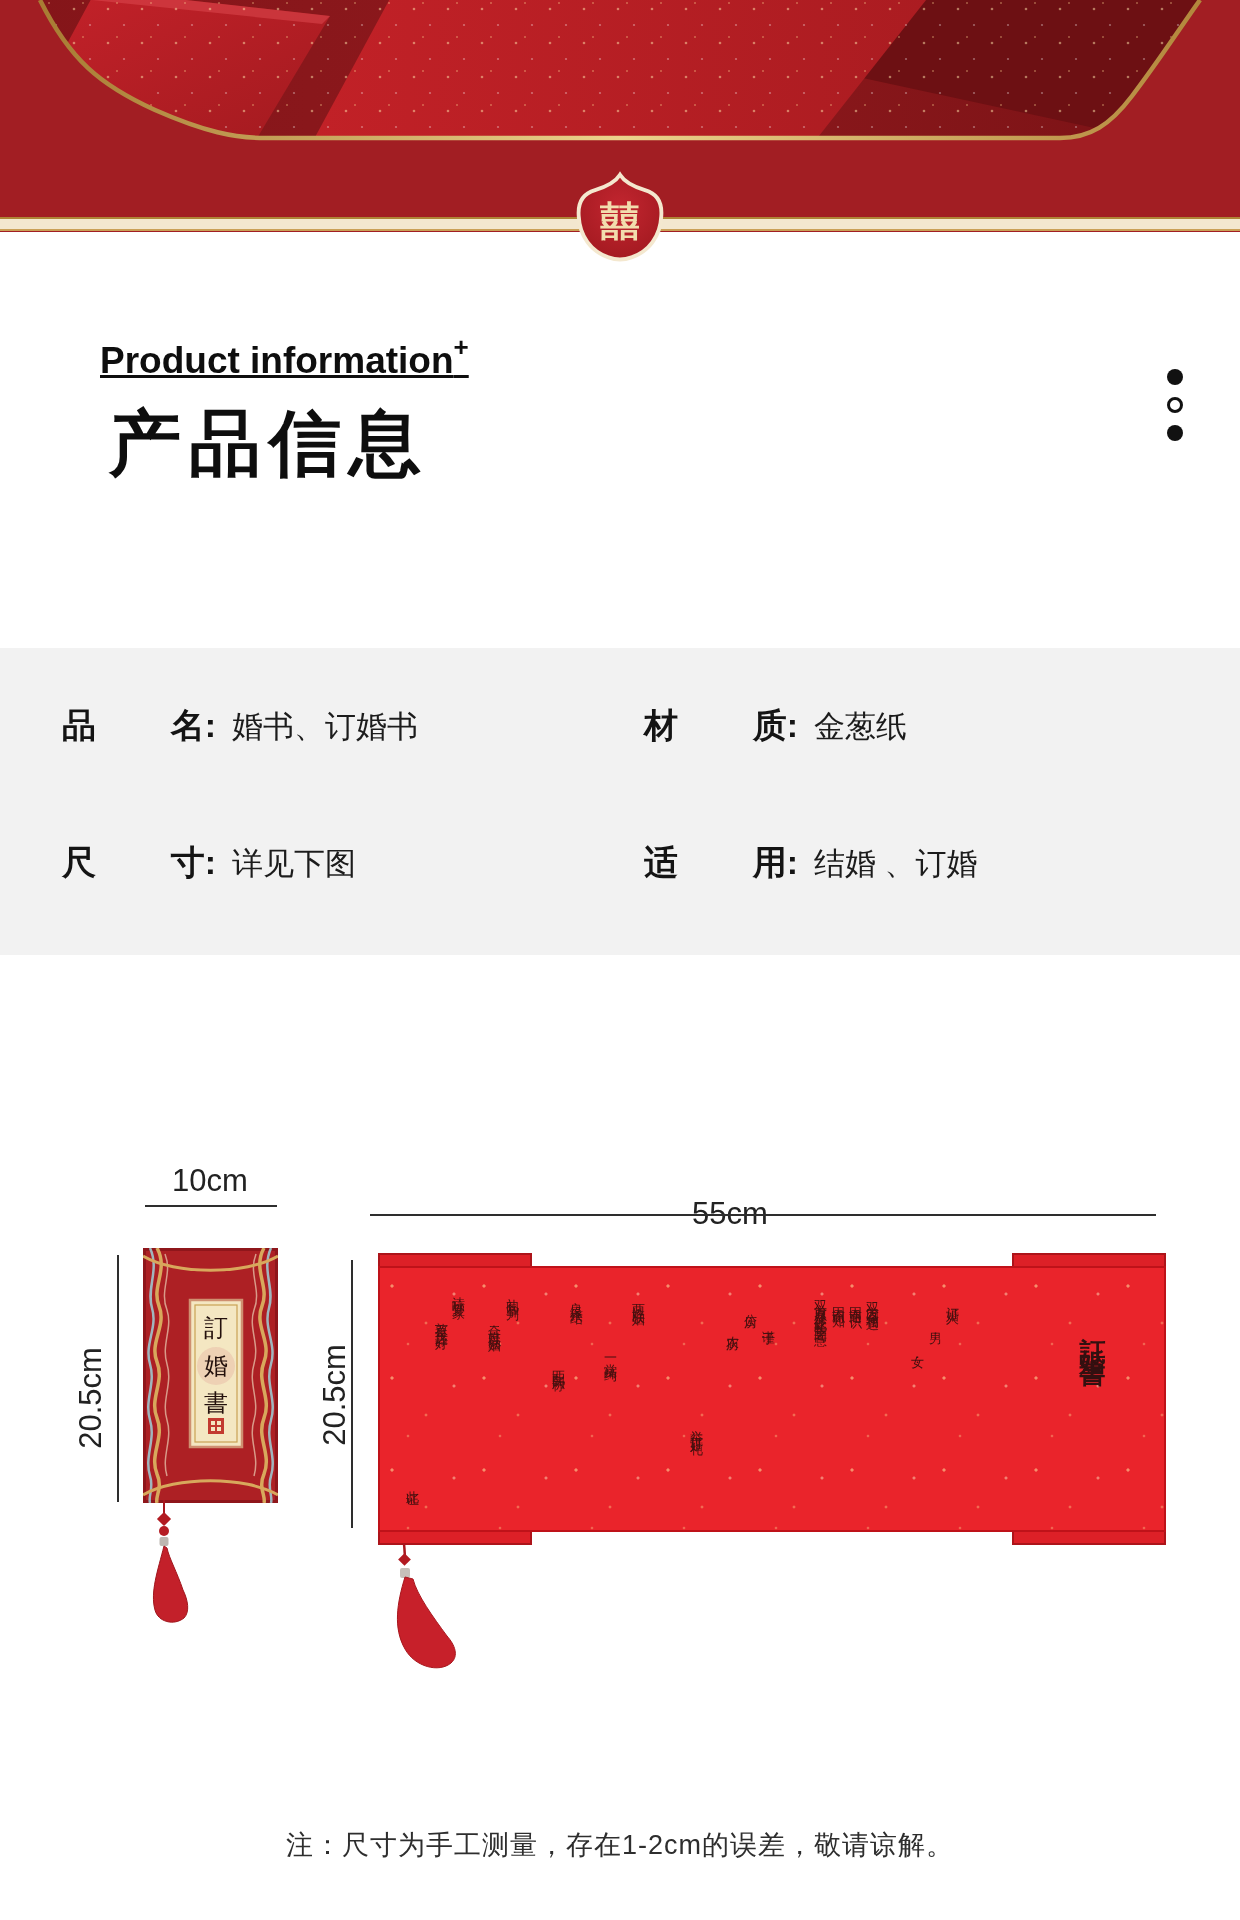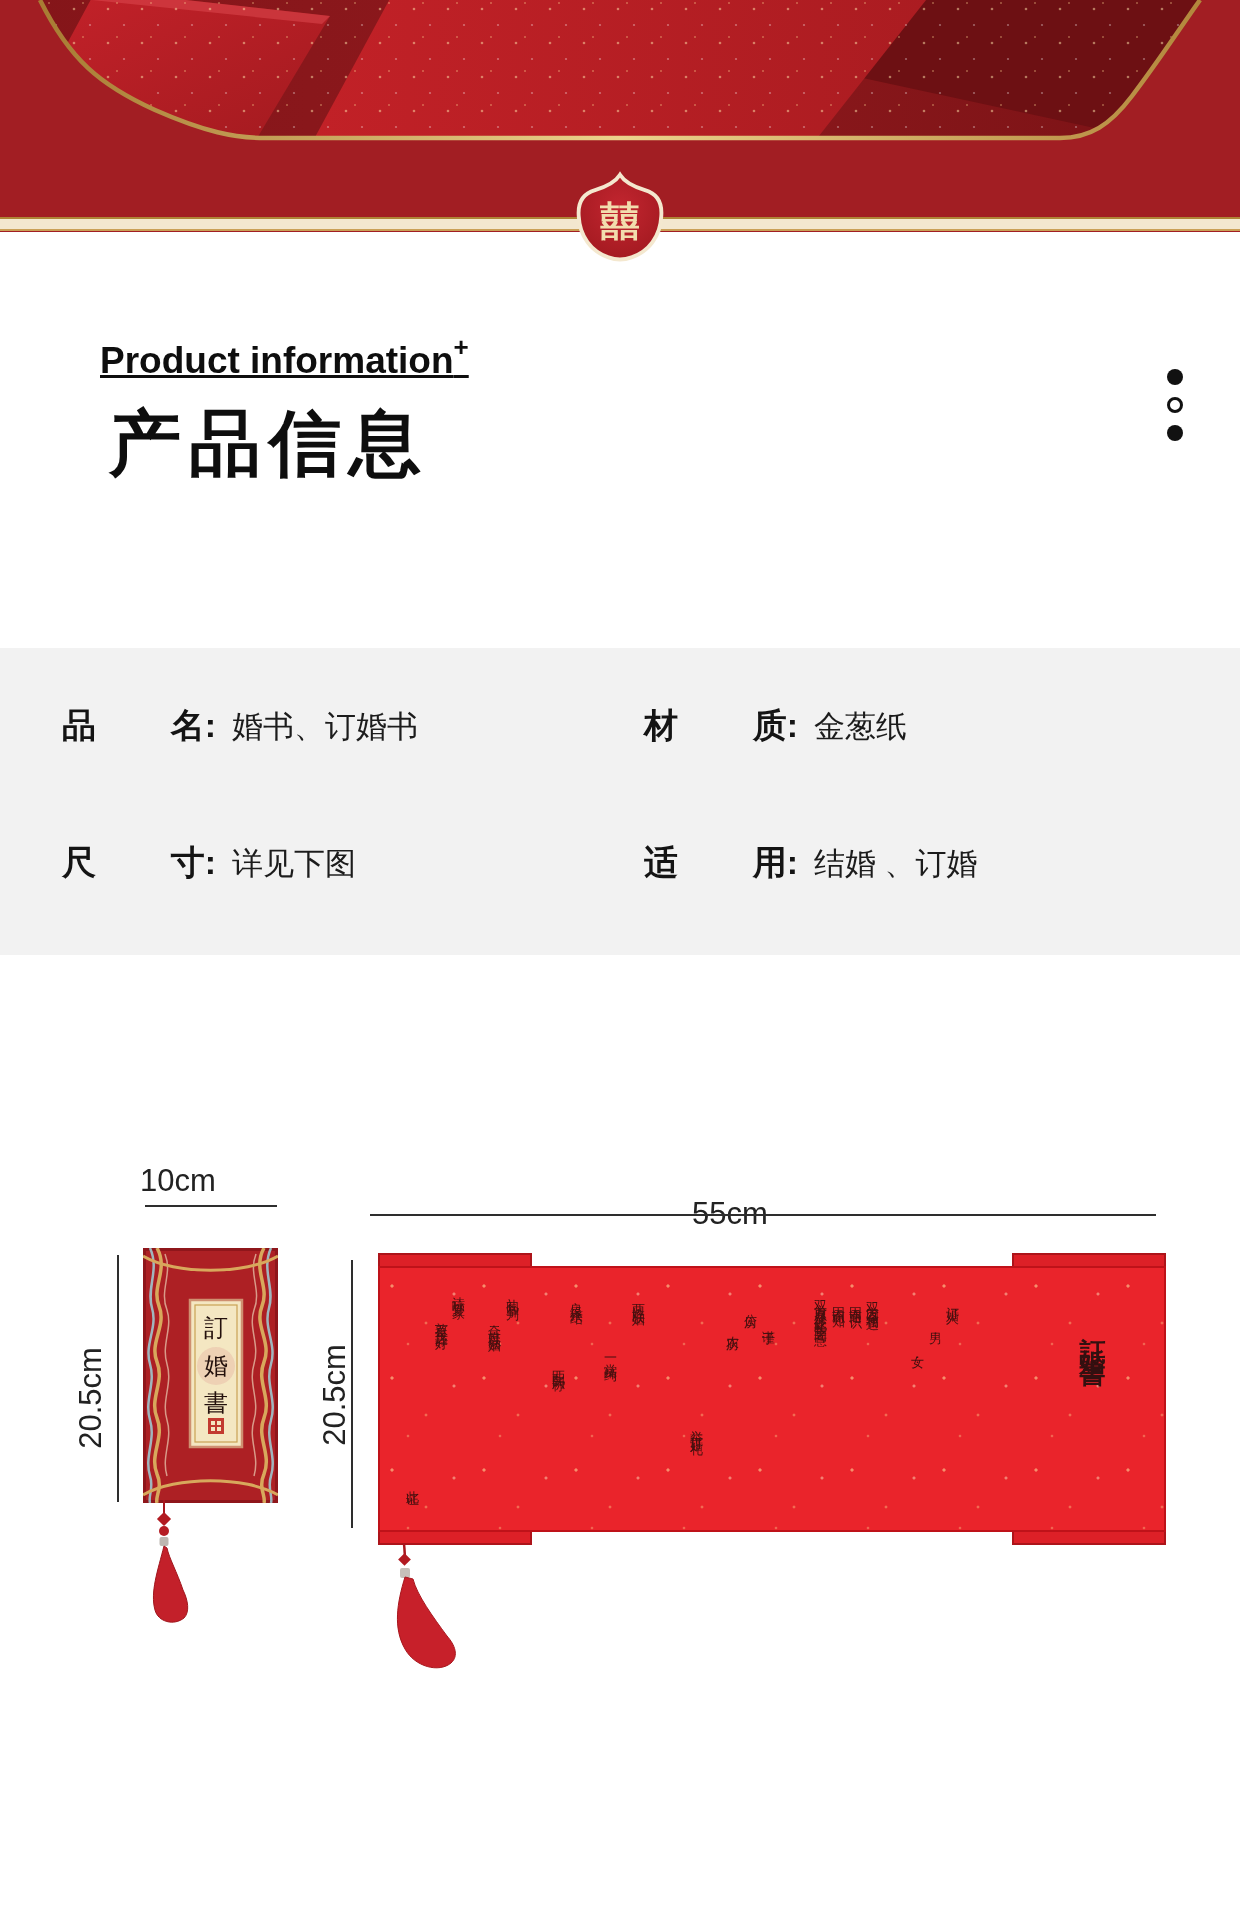--- a/index.html
+++ b/index.html
@@ -25,21 +25,21 @@
   
   .specs-bg{position:absolute;left:0;top:648px;width:1240px;height:307px;background:#f2f2f2;}
   .spec-item{position:absolute;display:flex;align-items:baseline;color:#141414;}
   .spec-label{width:154px;display:flex;justify-content:space-between;font-size:34px;font-weight:700;}
   .spec-value{margin-left:16px;font-size:31px;font-weight:400;color:#1c1c1c;text-align:center;}
   .spec-0{left:62px;top:703px;} .spec-1{left:644px;top:703px;}
   .spec-2{left:62px;top:840px;} .spec-3{left:644px;top:840px;}
 
   
   .dim-label{position:absolute;font-size:31px;font-weight:500;color:#222;}
-  .lbl-10cm{left:140px;top:1163px;width:140px;}
+  .lbl-10cm{left:140px;top:1163px;width:140px;text-align:center;}
   .lbl-55cm{left:692px;top:1196px;width:140px;text-align:left;}
   .lbl-h1{left:33px;top:1383px;width:110px;height:30px;text-align:center;transform:rotate(-90deg);}
   .lbl-h2{left:277px;top:1380px;width:110px;height:30px;text-align:center;transform:rotate(-90deg);}
   .mline{position:absolute;background:#2e2e2e;}
   .line-10{left:145px;top:1205px;width:132px;height:2px;}
   .line-55{left:370px;top:1214px;width:786px;height:2px;}
   .vline-cover{left:117px;top:1255px;width:2px;height:247px;}
   .vline-scroll{left:351px;top:1260px;width:2px;height:268px;}
 
   .cover-svg{position:absolute;left:143px;top:1248px;}
@@ -239,14 +239,15 @@
       </div>
   </div>
 
   <svg class="tassel tassel-scroll" width="110" height="140" viewBox="0 0 110 140">
     <line x1="21" y1="0" x2="22" y2="14" stroke="#a8161d" stroke-width="2.5"></line>
     <rect x="17" y="12" width="9" height="9" transform="rotate(45 21.5 16.5)" fill="#b21b22"></rect>
     <rect x="17" y="25" width="10" height="10" rx="2" fill="#c6c0ba"></rect>
     <path d="M22,34 C14,60 10,85 22,106 C32,124 56,130 68,120 C76,113 72,102 64,93 C50,74 34,52 30,36 Z" fill="#c7202a" stroke="#a8161d" stroke-width="1"></path>
   </svg>
 
+  <div class="note">注：尺寸为手工测量，存在1-2cm的误差，敬请谅解。</div>
 
 </div>
 
 </body></html>

